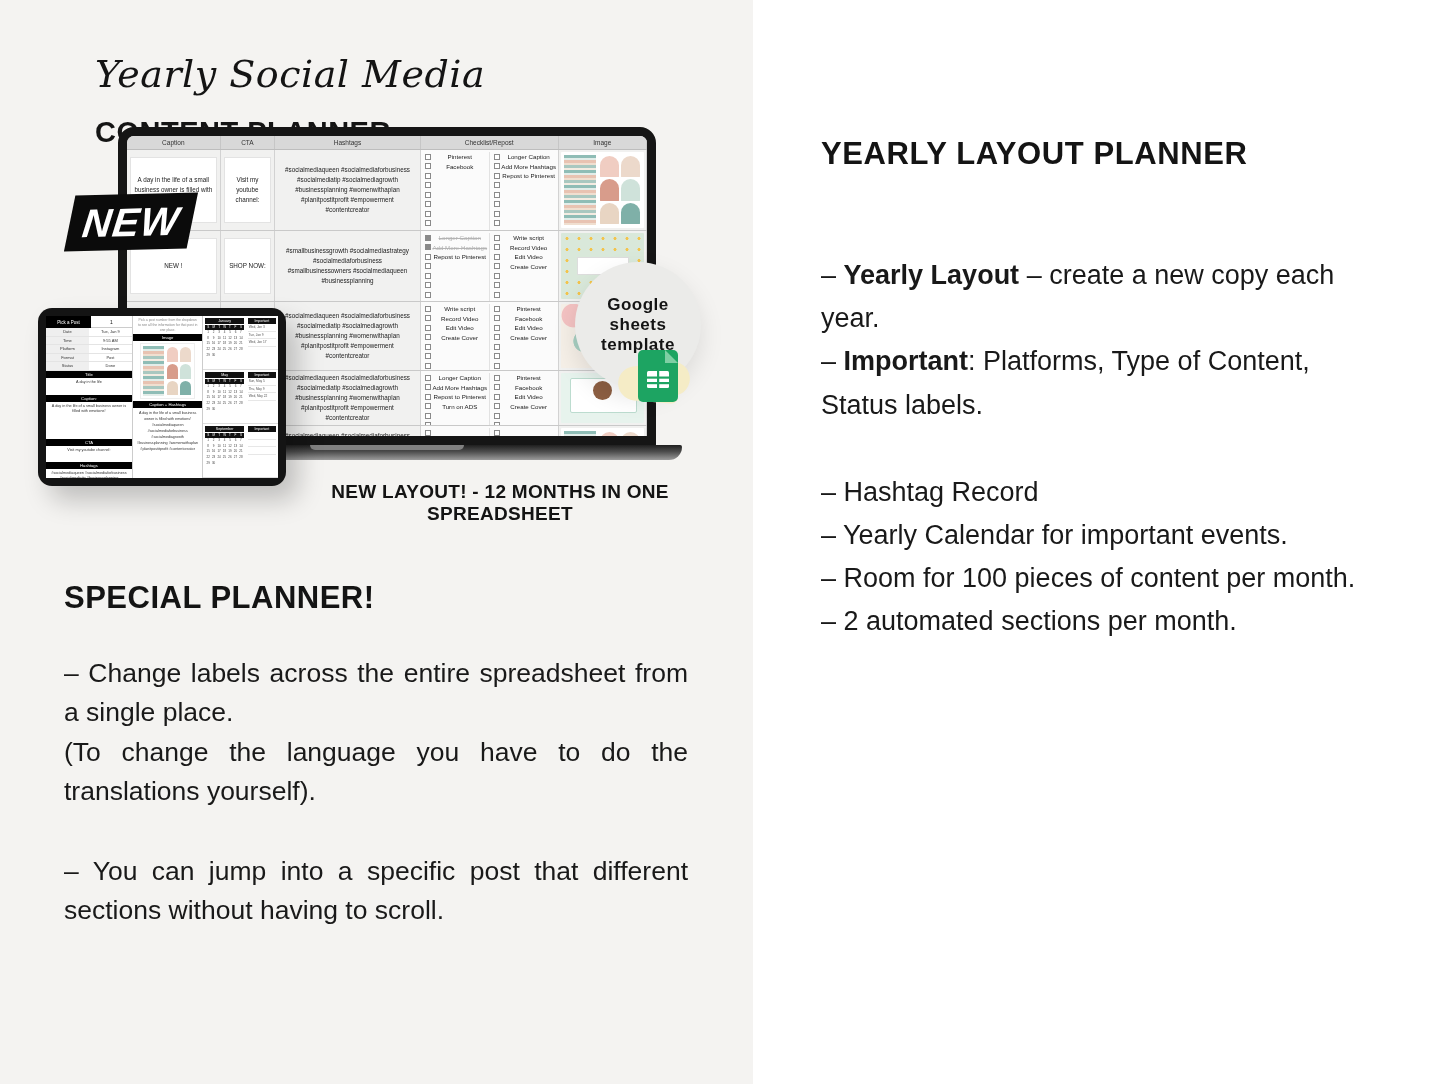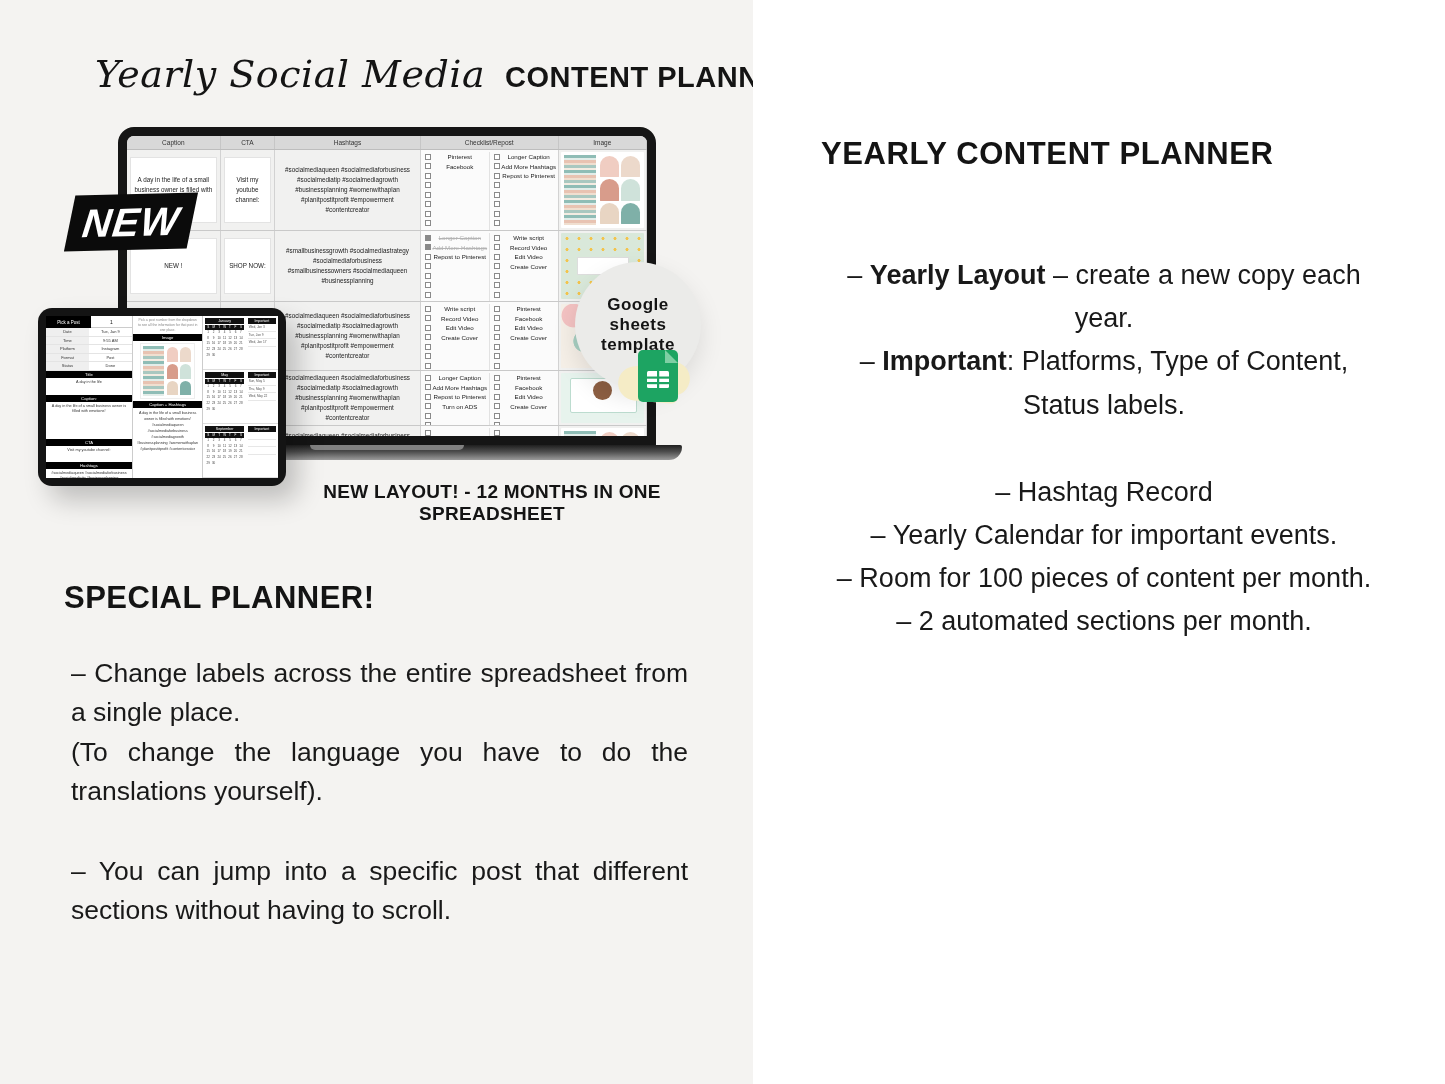--- a/index.html
+++ b/index.html
@@ -5,21 +5,21 @@
   html,body{margin:0;padding:0;}
   body{
     width:1445px;height:1084px;position:relative;overflow:hidden;
     font-family:"Liberation Sans",sans-serif;color:#111;background:#fff;
   }
   
   .left-panel{position:absolute;left:0;top:0;width:753px;height:1084px;background:#f4f3f1;}
   .right-panel{position:absolute;left:753px;top:0;width:692px;height:1084px;background:#fff;
     padding:136px 58px 0 68px;box-sizing:border-box;}
   
-  .title-row{position:absolute;left:95px;top:52px;display:flex;align-items:baseline;gap:20px;white-space:nowrap;}
+  .title-row{position:absolute;left:95px;top:52px;display:flex;align-items:baseline;gap:20px;white-space:nowrap;flex-direction:column;}
   .title-script{font-family:"DejaVu Serif",serif;font-style:italic;font-size:38px;letter-spacing:0.5px;color:#141414;}
   .title-caps{font-size:29px;font-weight:800;letter-spacing:0.5px;color:#141414;}
   
   .laptop{position:absolute;left:118px;top:127px;width:538px;z-index:2;}
   .screen{box-sizing:border-box;height:318px;background:#fff;border:9px solid #151515;
     border-radius:16px 16px 0 0;overflow:hidden;position:relative;}
   .base{height:15px;margin:0 -26px;background:linear-gradient(180deg,#1f1f1f 0%,#4e4e4e 45%,#9b9b9b 100%);
     border-radius:2px 2px 14px 14px;position:relative;}
   .base::after{content:"";position:absolute;left:37%;right:37%;top:0;height:5px;background:#818181;border-radius:0 0 6px 6px;}
   
@@ -93,30 +93,30 @@
   
   .gcircle{position:absolute;left:575px;top:262px;width:126px;height:126px;border-radius:50%;background:#ebebe9;
     display:flex;align-items:center;justify-content:center;text-align:center;z-index:8;
     box-shadow:0 10px 24px rgba(0,0,0,0.10);}
   .gcircle span{width:86px;font-weight:700;font-size:17px;line-height:1.18;letter-spacing:0.5px;color:#141414;}
   .sheets-wrap{position:absolute;left:626px;top:350px;z-index:9;width:60px;height:58px;}
   .blob{position:absolute;left:-8px;top:14px;width:72px;height:34px;background:#f5ecc6;border-radius:18px;transform:rotate(-7deg);}
   .blob2{position:absolute;left:2px;top:38px;width:50px;height:14px;background:#f5ecc6;border-radius:10px;transform:rotate(5deg);}
   .sheets-icon{position:absolute;left:12px;top:0;width:40px;height:52px;}
   
-  .mockup-caption{position:absolute;left:272px;top:481px;width:440px;text-align:center;
+  .mockup-caption{position:absolute;left:280px;top:481px;width:440px;text-align:center;
     font-size:19px;font-weight:800;letter-spacing:0.3px;color:#141414;}
   
   .features{position:absolute;left:64px;top:580px;width:624px;}
   .features-heading{font-size:31px;font-weight:800;letter-spacing:0.5px;margin:0 0 38px 0;color:#141414;}
   .feat-par{margin:0 0 40px 0;}
-  .feat-line{font-size:26.5px;line-height:1.49;text-align:justify;color:#191919;margin-left:7px;}
+  .feat-line{font-size:26.5px;line-height:1.49;text-align:justify;color:#191919;}
   
   .rp-heading{font-size:31px;font-weight:800;letter-spacing:0.6px;margin:0;color:#141414;white-space:nowrap;}
-  .bullets{margin-top:82px;text-align:center;}
+  .bullets{margin-top:82px;}
   .bullet{font-size:27px;line-height:1.6;color:#191919;}
   .bullet.spacer{height:44px;}
   .bd{font-weight:700;}
 </style>
 </head>
 <body>
 
 <div class="left-panel">
 
   <div class="title-row">
@@ -743,21 +743,21 @@
         </div>
         <div class="feat-par">
           <div class="feat-line">– You can jump into a specific post that different sections without having to scroll.</div>
         </div>
       </div>
   </div>
 
 </div>
 
 <div class="right-panel">
-  <h1 class="rp-heading">YEARLY CONTENT PLANNER</h1>
+  <h1 class="rp-heading">YEARLY LAYOUT PLANNER</h1>
   <div class="bullets">
       <div class="bullet"><span>– </span><span class="bd">Yearly Layout</span><span> – create a new copy each year.</span></div>
       <div class="bullet"><span>– </span><span class="bd">Important</span><span>: Platforms, Type of Content, Status labels.</span></div>
       <div class="bullet spacer"></div>
       <div class="bullet"><span>– Hashtag Record</span></div>
       <div class="bullet"><span>– Yearly Calendar for important events.</span></div>
       <div class="bullet"><span>– Room for 100 pieces of content per month.</span></div>
       <div class="bullet"><span>– 2 automated sections per month.</span></div>
     </div>
 </div>

